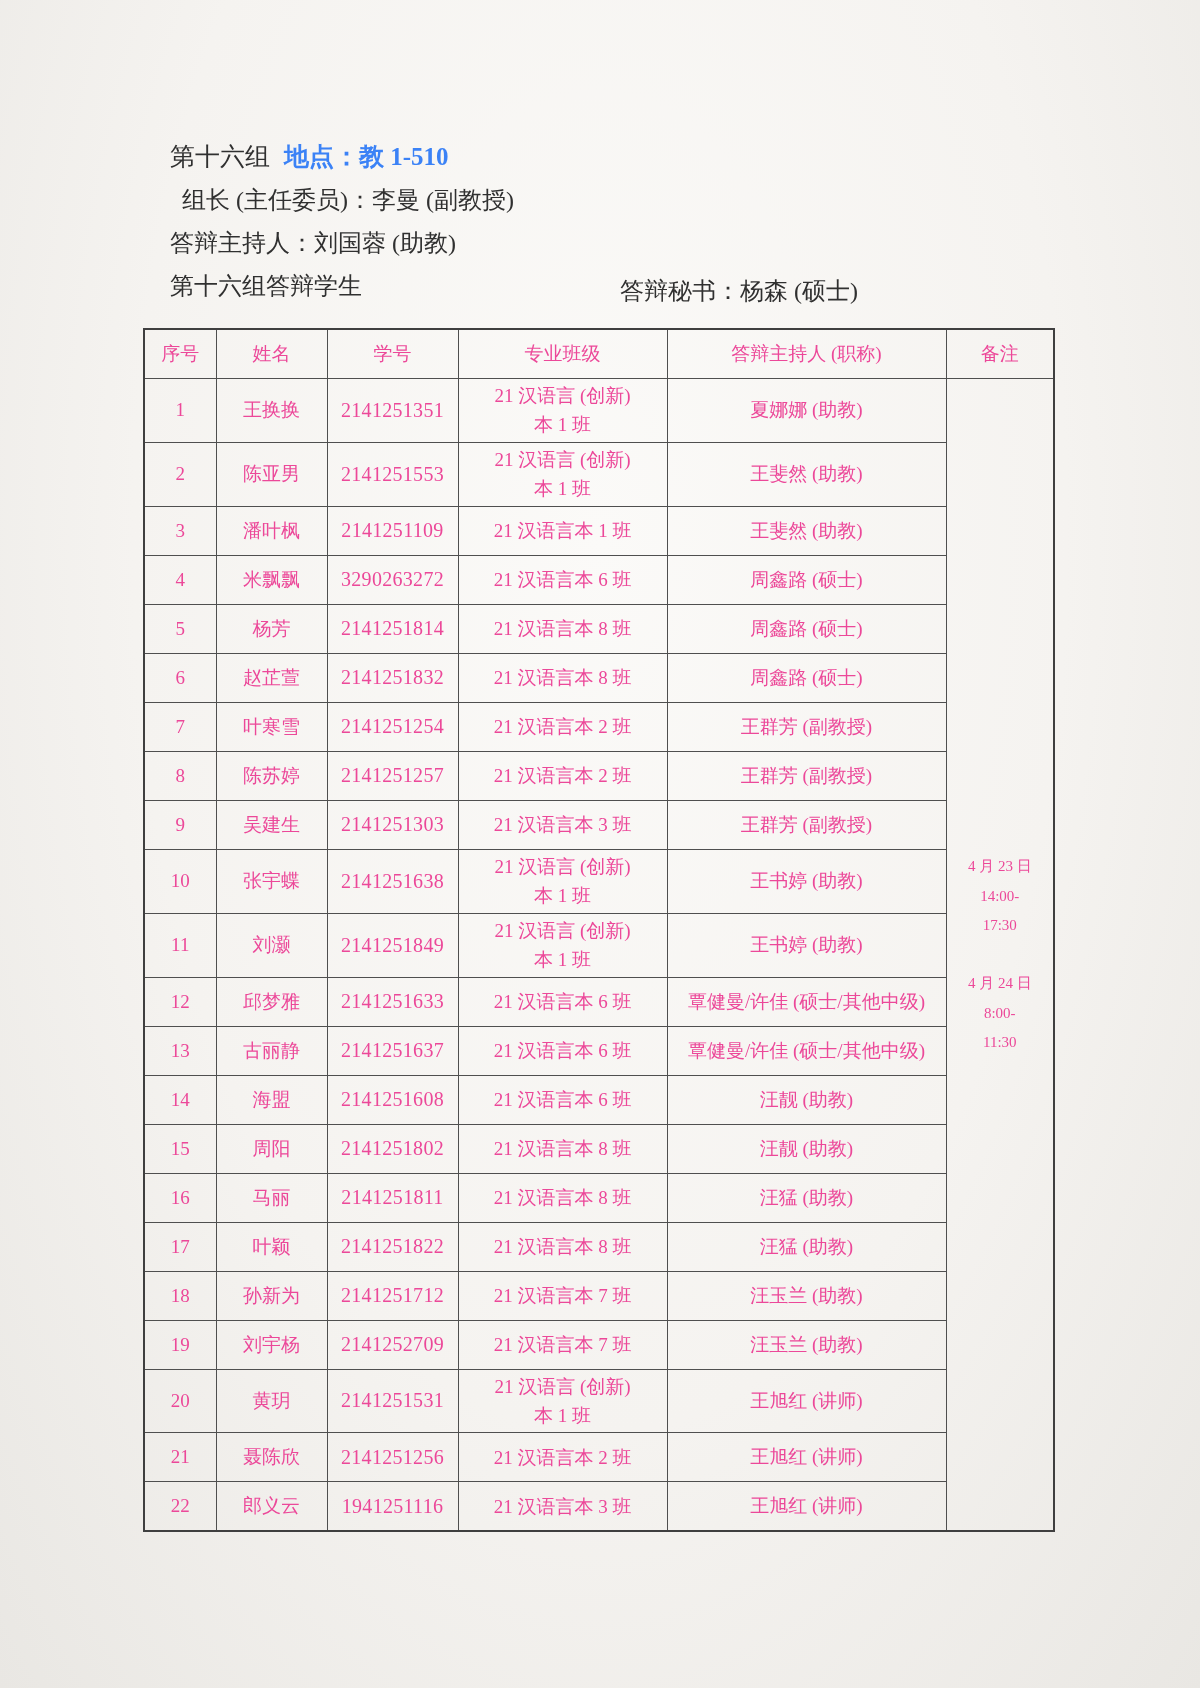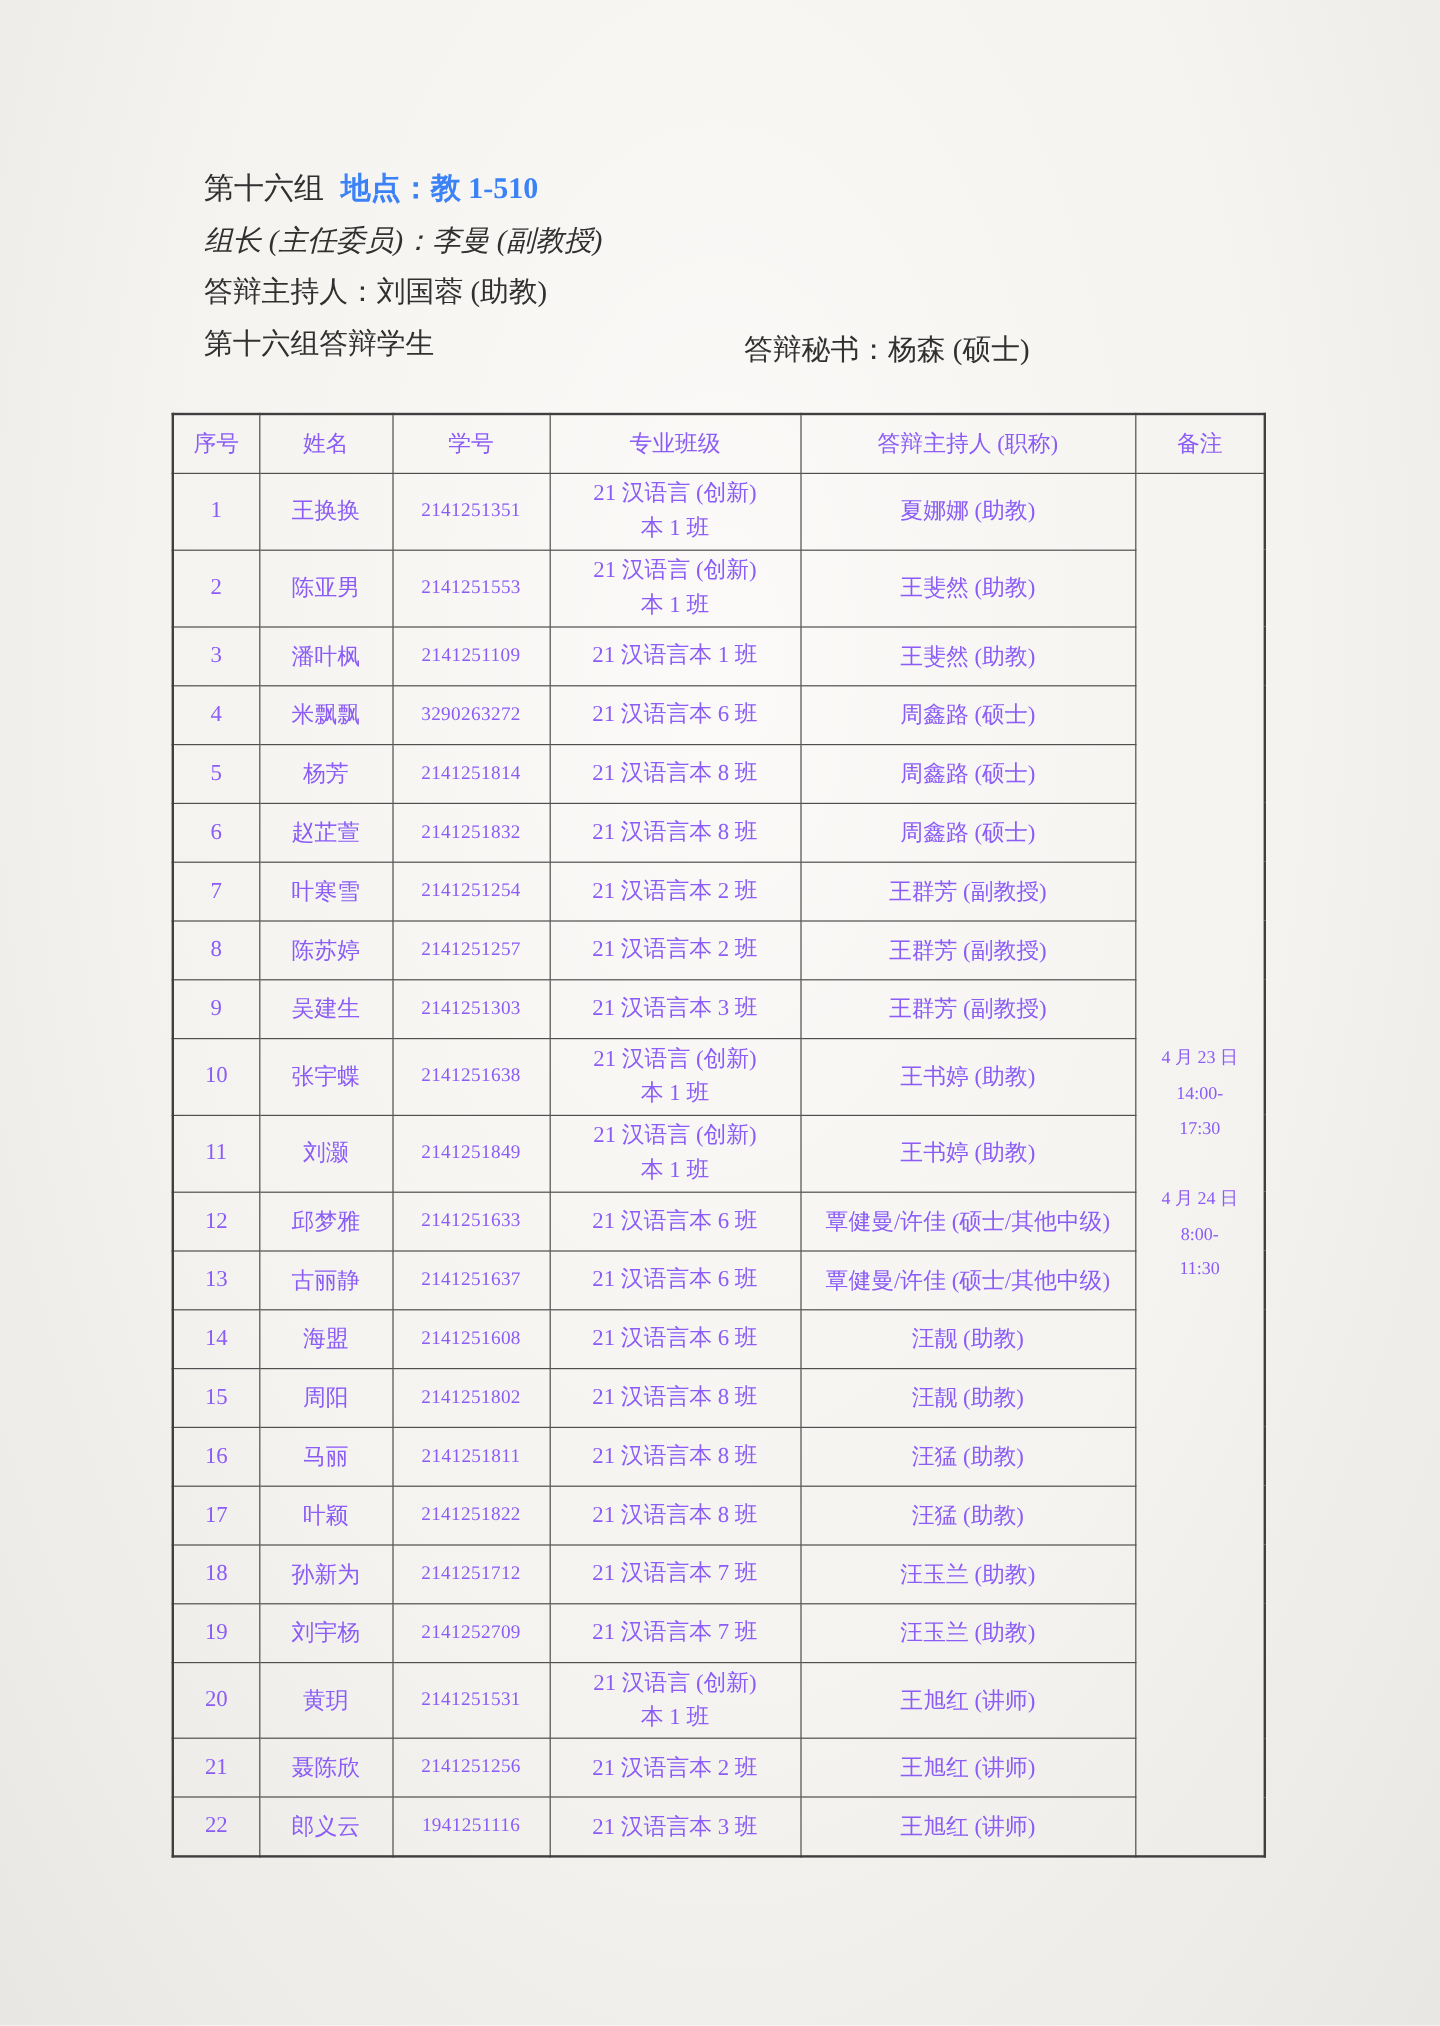--- a/index.html
+++ b/index.html
@@ -5,40 +5,40 @@
   html,body{margin:0;padding:0;}
   body{
     width:1200px;height:1688px;position:relative;overflow:hidden;
     font-family:"Liberation Serif","DejaVu Serif",serif;
     background:radial-gradient(ellipse at 50% 32%, #fbfaf8 0%, #f5f3f0 55%, #e9e7e3 100%);
     color:#303030;
   }
   .line{position:absolute;font-size:24px;white-space:nowrap;}
   .title-line{top:140px;left:170px;font-size:25px;}
   .red{color:#3b82f6;font-weight:bold;margin-left:14px;}
-  .l2{top:184px;left:170px;font-style:italic;}
+  .l2{top:184px;left:182px;}
   .l3{top:227px;left:170px;}
   .l3b{top:227px;left:620px;margin-top:48px;}
   .l4{top:270px;left:170px;text-align:center;}
   table{
-    position:absolute;left:143px;top:344px;width:910px;
+    position:absolute;left:143px;top:328px;width:910px;
     border-collapse:collapse;table-layout:fixed;
-    font-size:19px;color:#8b5cf6;
+    font-size:19px;color:#ec4899;
     border:2px solid #3f3f3f;
   }
   th,td{
     border:1px solid #4f4f4f;
     text-align:center;vertical-align:middle;
     padding:2px 4px;font-weight:normal;
     overflow:hidden;
   }
   thead th{height:44px;}
   tbody td{height:44px;}
   .cls{white-space:pre-line;line-height:1.55;}
-  .sid{font-size:16px;letter-spacing:0.3px;}
+  .sid{font-size:20px;letter-spacing:0.3px;}
   .remark{white-space:pre-line;line-height:1.95;font-size:15px;}
 </style>
 </head>
 <body>
 
 <div class="line title-line">
   <span>第十六组</span><span class="red">地点：教 1-510</span>
 </div>
 <div class="line l2">组长 (主任委员)：李曼 (副教授)</div>
 <div class="line l3">答辩主持人：刘国蓉 (助教)</div>

